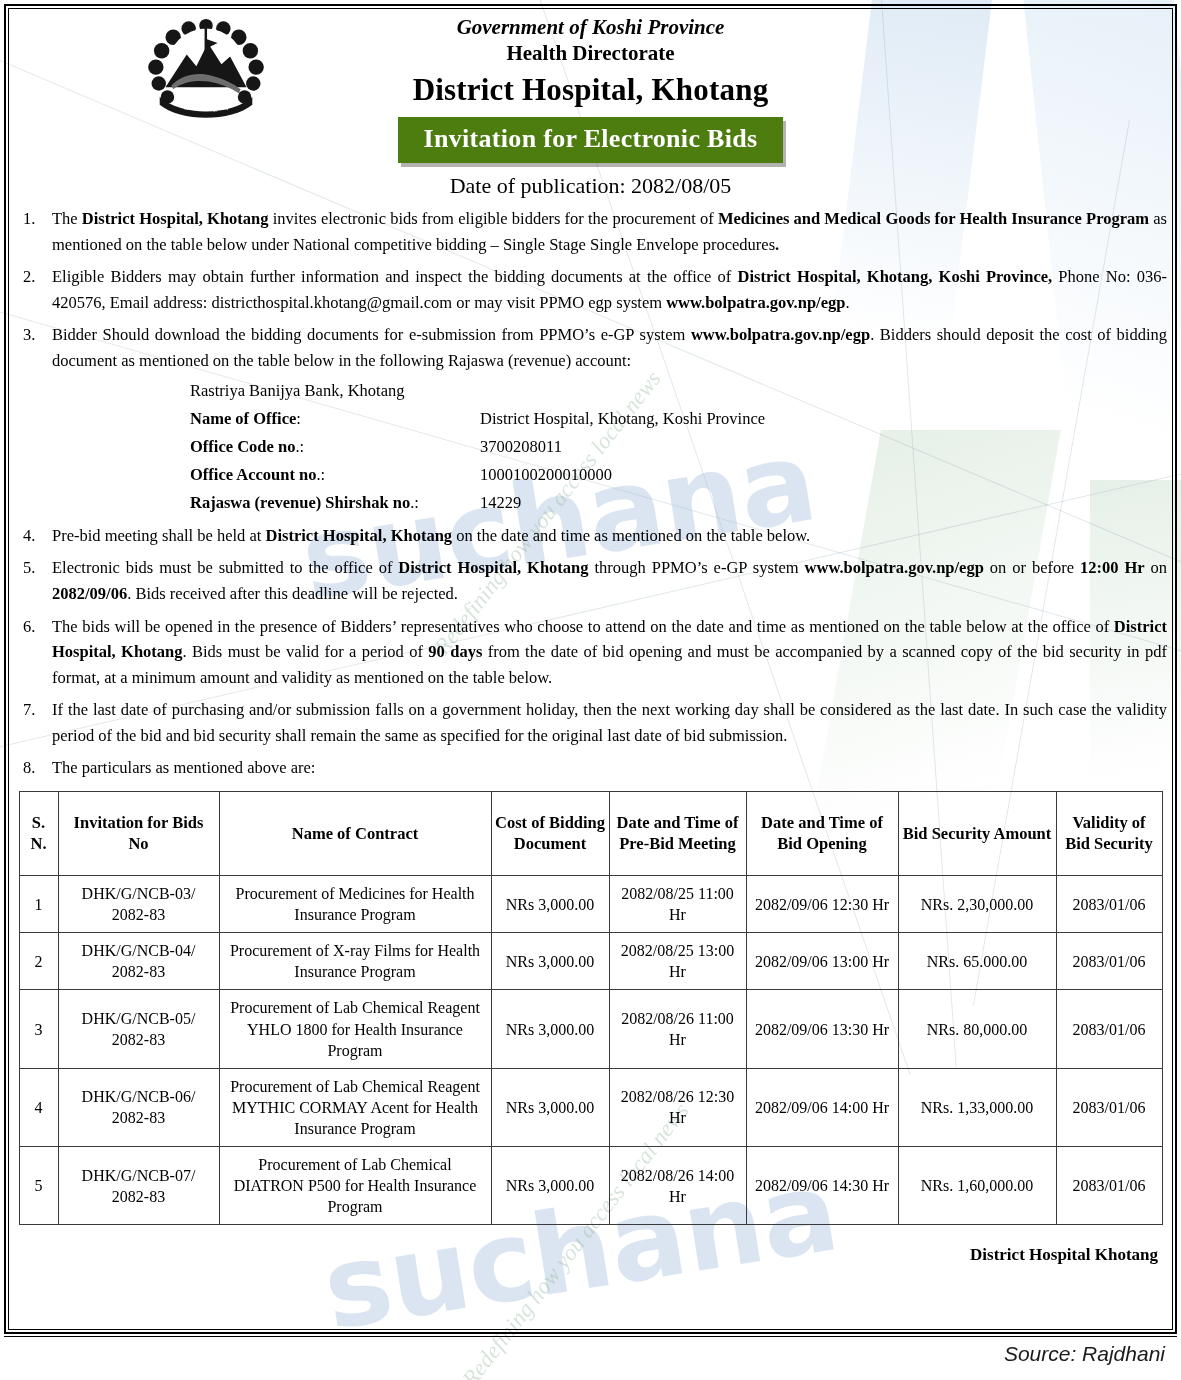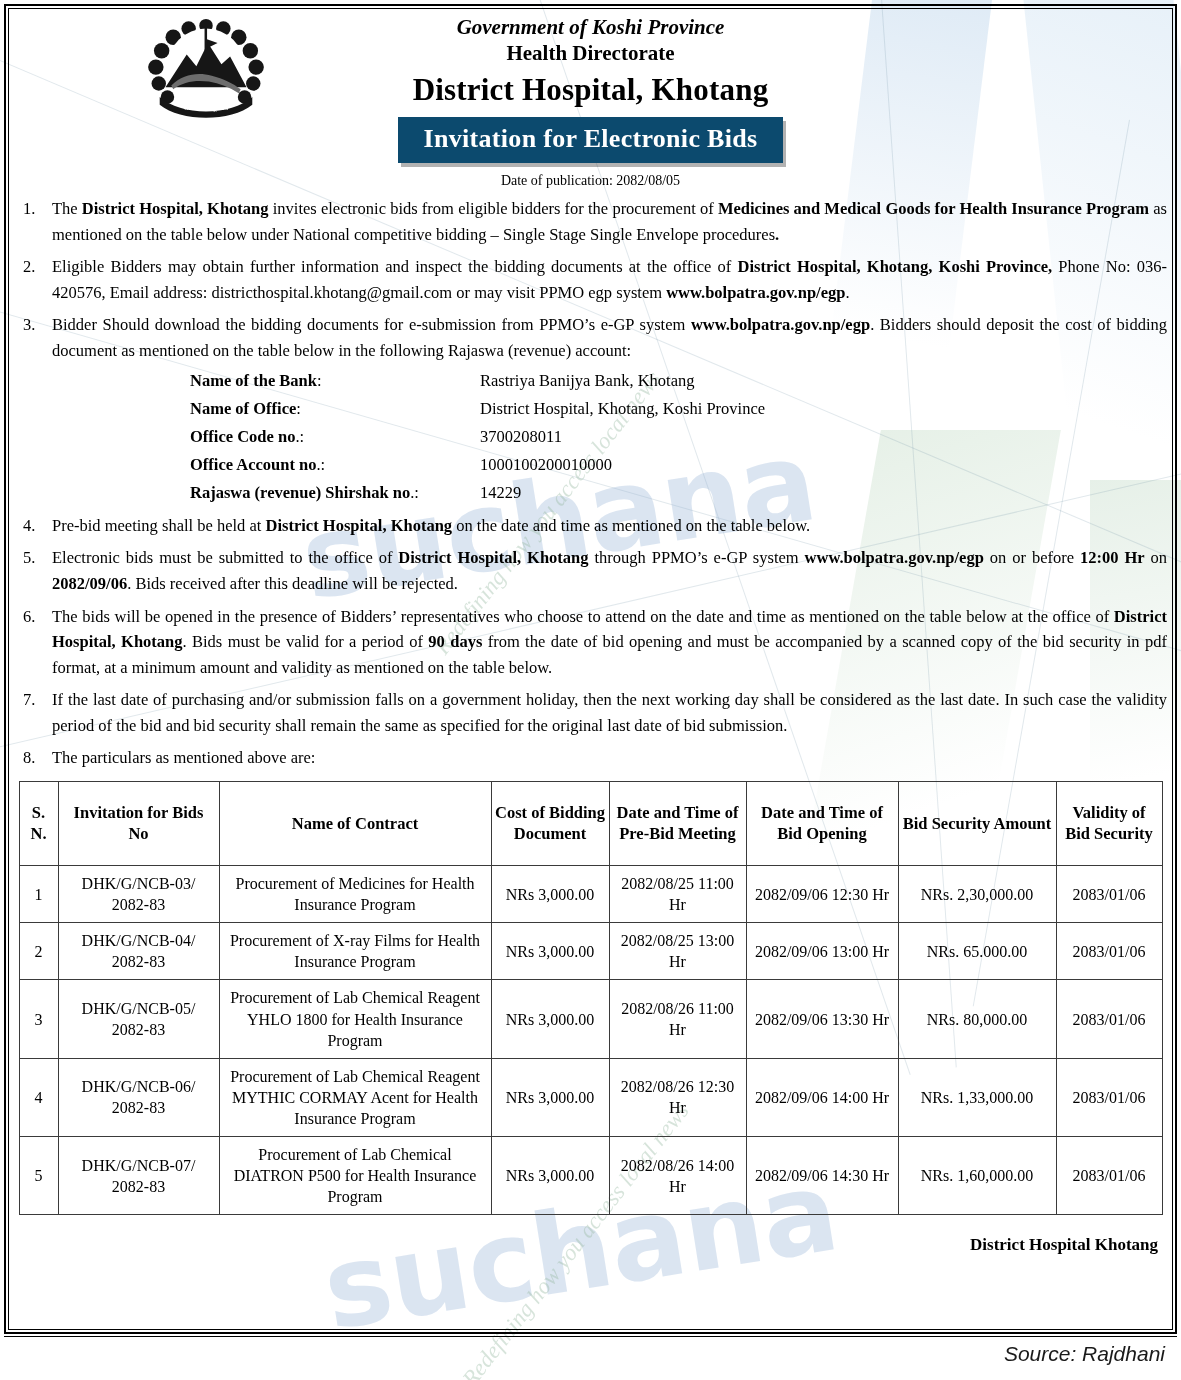--- a/index.html
+++ b/index.html
@@ -72,27 +72,27 @@
   .masthead { position:relative; padding-top:14px; text-align:center; }
   .emblem { position:absolute; left:124px; top:16px; width:136px; height:108px; }
   .mast-l1 { font-size:21px; font-weight:bold; line-height:1.24;font-style:italic; }
   .mast-l2 { font-size:19px; font-weight:bold; line-height:1.26; }
   .mast-l3 { font-size:21px; font-weight:bold; line-height:1.28; }
   .mast-title { font-size:31px; font-weight:bold; line-height:1.3; margin-top:3px; letter-spacing:.2px; }
 
   .banner-wrap { text-align:center; margin-top:7px; }
   .banner {
     display:inline-block;
-    background:#0c4a6e; color:#fff;
+    background:#4d7c0f; color:#fff;
     font-size:26px; font-weight:bold;
     padding:7px 26px 9px 26px;
     letter-spacing:.3px;
     box-shadow:3px 4px 0 rgba(0,0,0,.30);
   }
-  .pubdate { text-align:center; font-size:14px; margin-top:10px; margin-bottom:4px; }
+  .pubdate { text-align:center; font-size:22px; margin-top:10px; margin-bottom:4px; }
 
   ol.clauses { list-style:none; margin:0; padding:0; }
   ol.clauses > li {
     position:relative;
     padding-left:38px;
     font-size:16.5px;
     line-height:1.55;
     text-align:justify;
     margin-top:7px;
   }
@@ -212,21 +212,20 @@
     </div>
 
     <div class="pubdate">Date of publication: 2082/08/05</div>
   </div>
 
   <ol class="clauses" id="clause-list">
       <li><span class="num">1.</span><span><span>The </span><b>District Hospital, Khotang</b><span> invites electronic bids from eligible bidders for the procurement of </span><b>Medicines and Medical Goods for Health Insurance Program</b><span> as mentioned on the table below under National competitive bidding – Single Stage Single Envelope procedures</span><b>.</b></span></li>
       <li><span class="num">2.</span><span><span>Eligible Bidders may obtain further information and inspect the bidding documents at the office of </span><b>District Hospital, Khotang, Koshi Province,</b><span> Phone No: 036-420576, Email address: districthospital.khotang@gmail.com or may visit PPMO egp system  </span><b>www.bolpatra.gov.np/egp</b><span>.</span></span></li>
       <li><span class="num">3.</span><span><span>Bidder Should download the bidding documents for e-submission from PPMO’s e-GP system   </span><b>www.bolpatra.gov.np/egp</b><span>. Bidders should deposit the cost of bidding document as mentioned on the table below in the following Rajaswa (revenue) account:</span></span><div class="bank-table">
           <div class="bank-row">
-            <div class="bank-label"><span>Name of the Bank</span><span class="lt">:</span></div>
             <div class="bank-val">Rastriya Banijya Bank, Khotang</div>
           </div>
           <div class="bank-row">
             <div class="bank-label"><span>Name of Office</span><span class="lt">:</span></div>
             <div class="bank-val">District Hospital, Khotang, Koshi Province</div>
           </div>
           <div class="bank-row">
             <div class="bank-label"><span>Office Code no</span><span class="lt">.:</span></div>
             <div class="bank-val">3700208011</div>
           </div>

